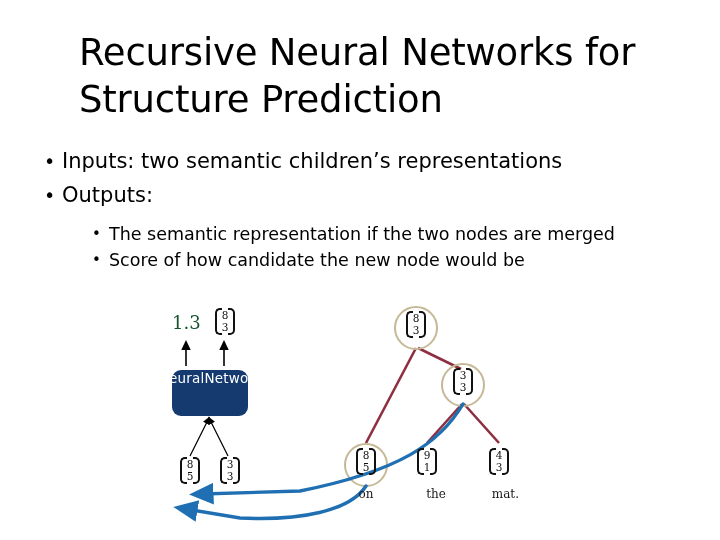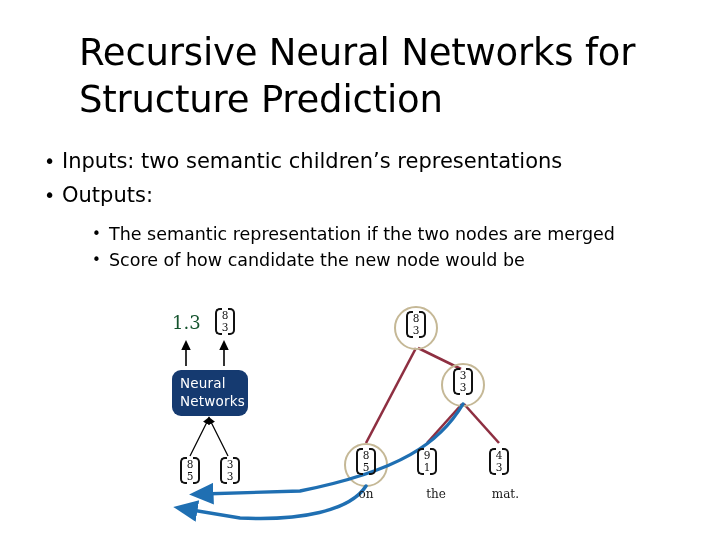--- a/index.html
+++ b/index.html
@@ -96,21 +96,21 @@
     left: 22px;
     top: 67px;
     width: 76px;
     height: 46px;
     background: #153A70;
     border-radius: 9px;
     color: #ffffff;
     font-size: 13.5px;
     line-height: 1.32;
     display: flex;
-    flex-direction: column;
+    flex-direction: row;
     justify-content: center;
     padding-left: 8px;
     box-sizing: border-box;
     letter-spacing: 0.2px;
   }
 
   
   #score-label {
     position: absolute;
     left: 22px;

